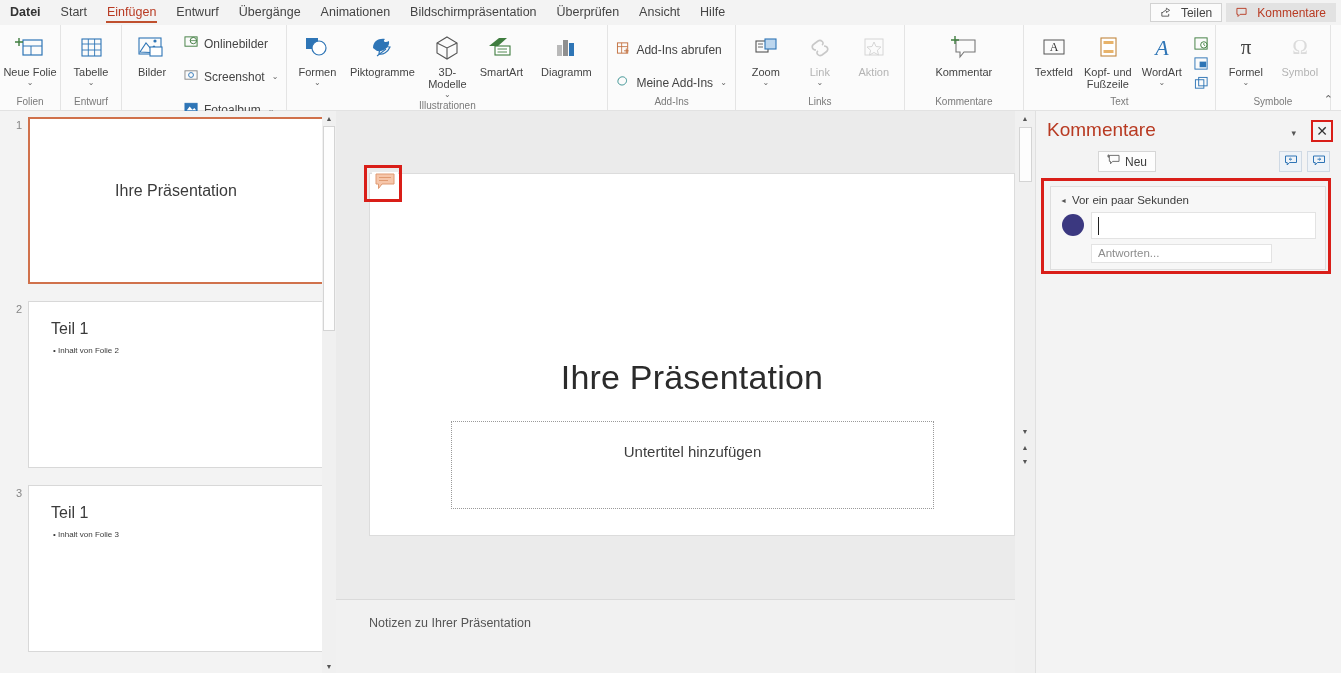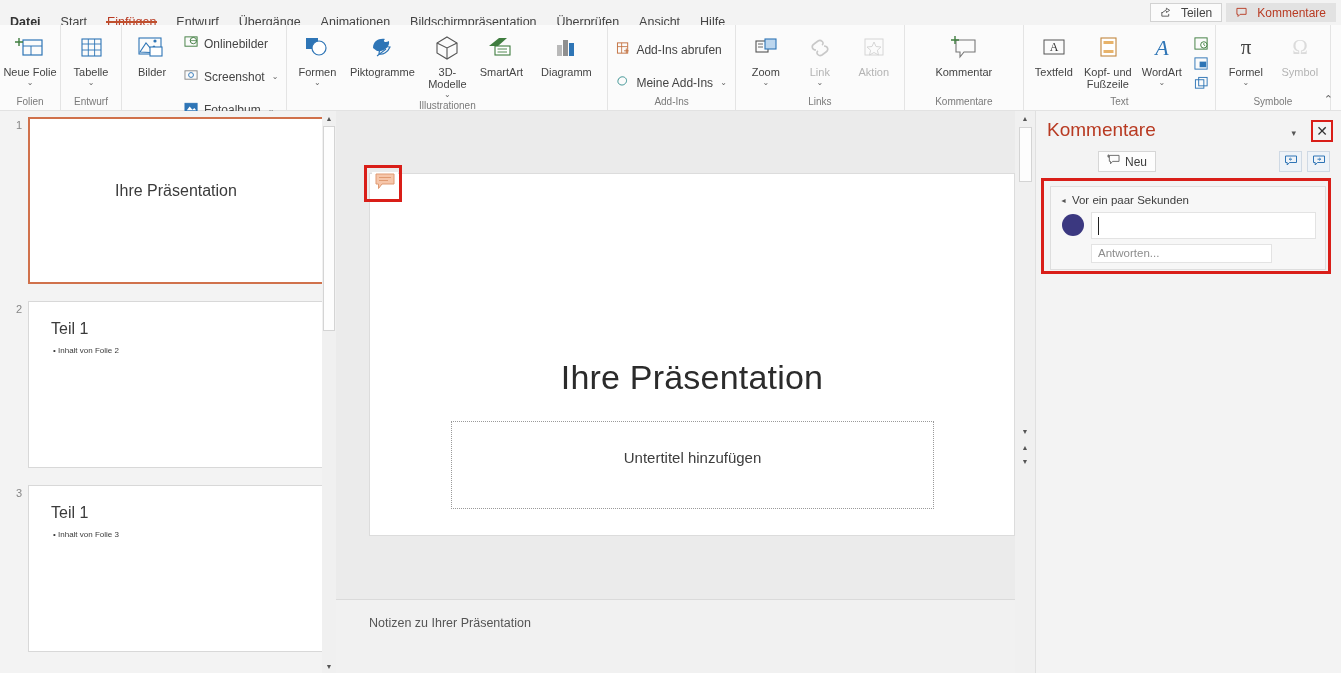--- a/index.html
+++ b/index.html
@@ -14,21 +14,21 @@
 
   
   .menubar {
     position: absolute; left: 0; top: 0; width: 1341px; height: 25px;
     background: #f3f3f3;
     display: flex; align-items: center;
   }
   .mb-tab {
     position: relative;
     font-size: 12.5px; color: #444;
-    padding: 10px 10px; height: 25px; line-height: 25px;
+    padding: 0 10px; height: 25px; line-height: 25px;
     white-space: nowrap; cursor: default;
   }
   .mb-tab.bold { font-weight: bold; color: #333; }
   .mb-tab.active { color: #b83a22; }
   .mb-tab.active::after {
     content: ""; position: absolute; left: 9px; right: 9px; bottom: 2px;
     height: 2px; background: #c0502e;
   }
   .mb-right { margin-left: auto; display: flex; align-items: center; gap: 4px; padding-right: 5px; }
   .mb-btn {
@@ -143,21 +143,21 @@
   }
   .slide-title {
     position: absolute; left: 0; right: 0; top: 184px;
     text-align: center; font-size: 34px; color: #2b2b2b; letter-spacing: .2px;
   }
   .slide-subtitle-box {
     position: absolute; left: 81px; top: 247px; width: 483px; height: 88px;
     border: 1px dotted #9a9a9a;
   }
   .slide-subtitle-text {
-    position: absolute; left: 0; right: 0; top: 27px;
+    position: absolute; left: 0; right: 0; top: 21px;
     text-align: center; font-size: 15px; color: #3d3d3d;
   }
   
   .cmt-marker-hl {
     position: absolute; left: 28px; top: 54px; width: 38px; height: 37px;
     border: 3px solid #d91e18;
   }
   .cmt-marker {
     position: absolute; left: 5px; top: 4px; width: 26px; height: 24px;
     background: #fff; display: flex; align-items: center; justify-content: center;

